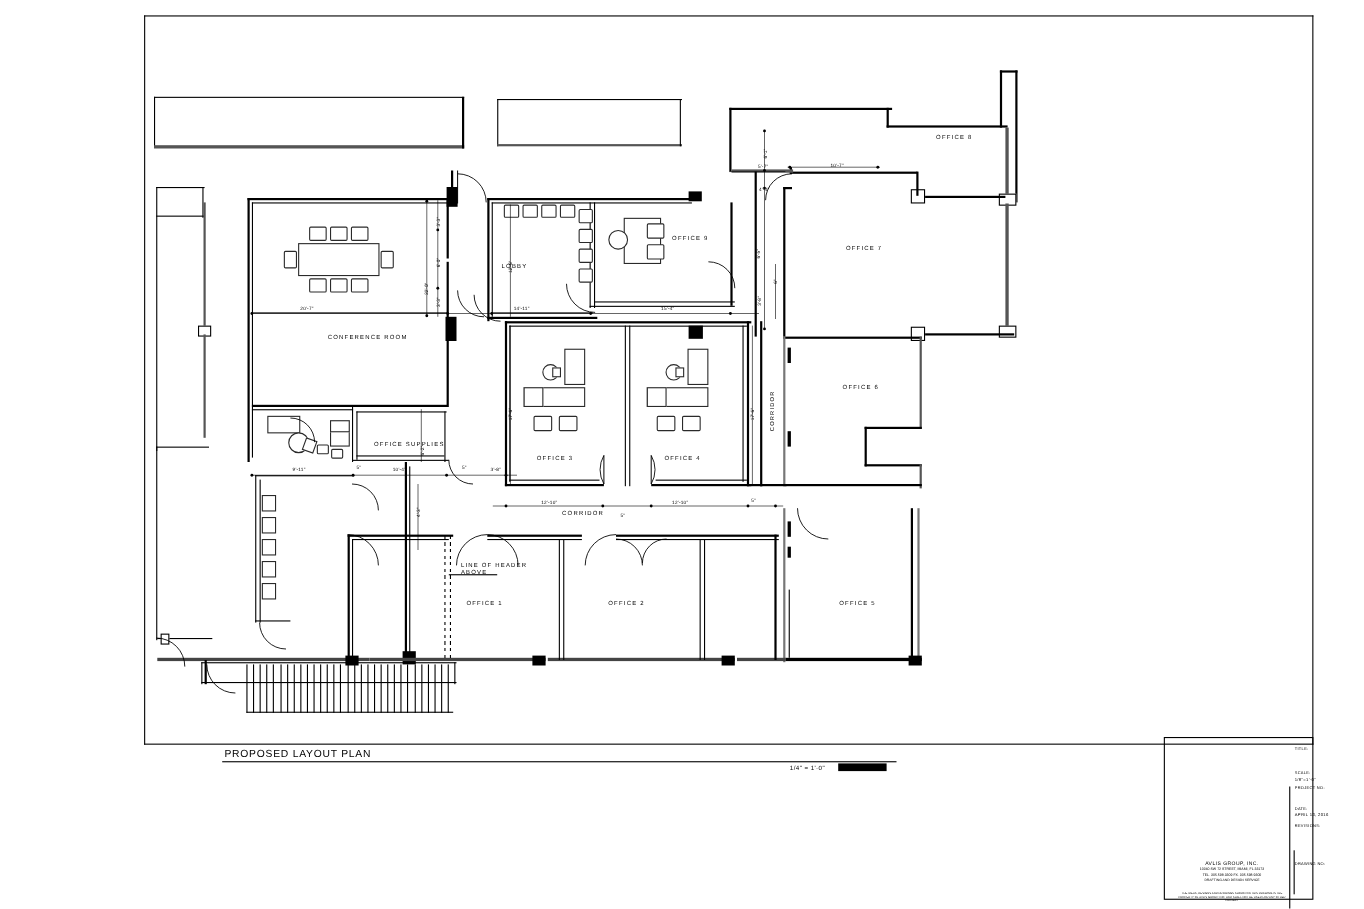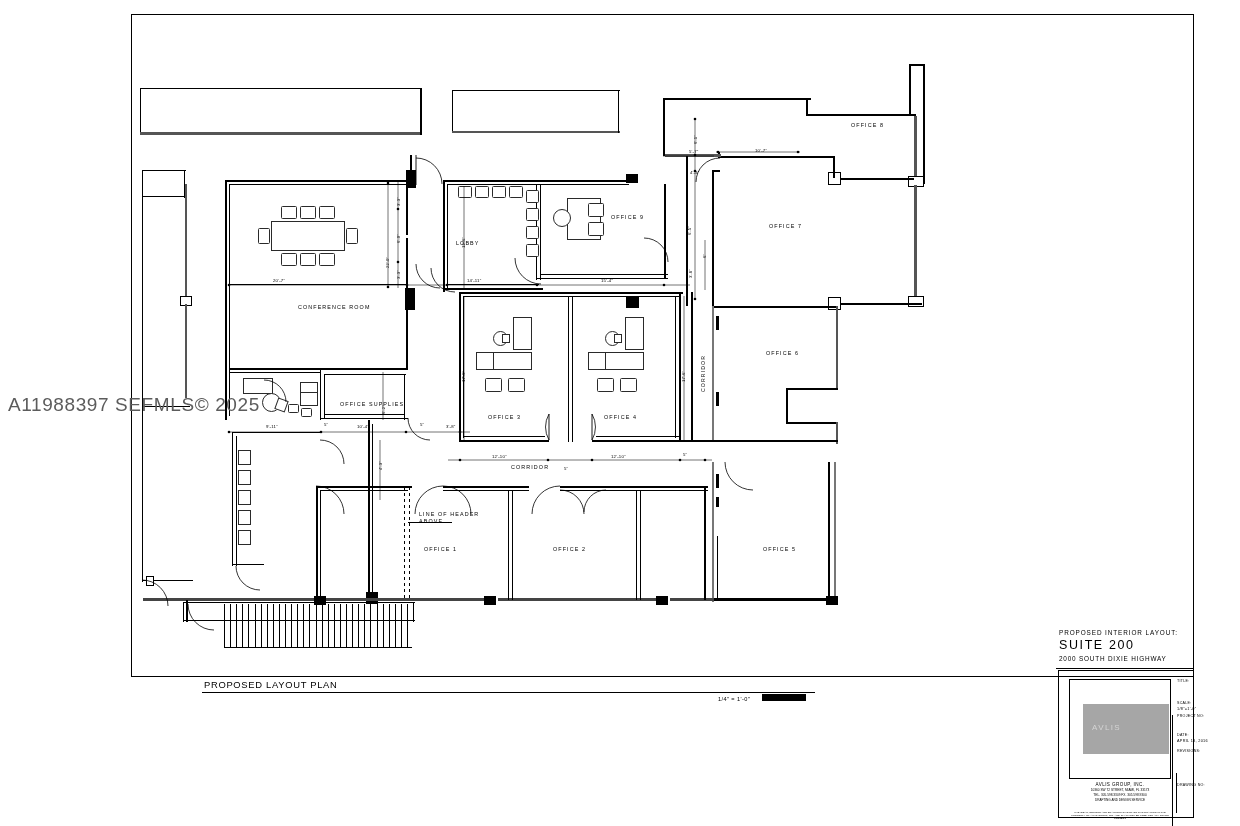--- a/index.html
+++ b/index.html
@@ -455,41 +455,31 @@
       <div class="dimv" style="left: 381px; top: 414px;">6'-2"</div>
       <div class="dimv" style="left: 378px; top: 470px;">4'-3"</div>
       <div class="dimv" style="left: 461px; top: 382px;">17'-6"</div>
       <div class="dimv" style="left: 681px; top: 382px;">17'-6"</div>
       <div class="dimv" style="left: 693px; top: 144px;">6'-1"</div>
       <div class="dimv" style="left: 687px; top: 235px;">6'-5"</div>
       <div class="dimv" style="left: 702px; top: 258px;">6"</div>
       <div class="dimv" style="left: 688px; top: 278px;">3'-8"</div>
     </div>
 
-  <div id="watermark">A11988397  SEFMLS© 2025</div>
 
   <div id="plantitle">PROPOSED LAYOUT PLAN</div>
   <div id="titlerule"></div>
   <div id="scaletxt">1/4" = 1'-0"</div>
   <div id="scalebar"></div>
 
   <div id="tb">
-    <div id="tbhead">
-      <div id="tb-l1">PROPOSED INTERIOR LAYOUT:</div>
-      <div id="tb-l2">SUITE 200</div>
-      <div id="tb-l3">2000 SOUTH DIXIE HIGHWAY</div>
-    </div>
 
     <div id="tbbody">
       <div id="tbvline"></div>
 
-      <div id="logobox">
-        <div id="logoimg"></div>
-        <div id="logotxt">AVLIS</div>
-      </div>
 
       <div id="co1">AVLIS GROUP, INC.</div>
       <div id="co2">10360 SW 72 STREET, MIAMI, FL 33173</div>
       <div id="co3">TEL. 305.598.3309 FX. 305.598.9300</div>
       <div id="co4">DRAFTING AND DESIGN SERVICE</div>
       <div id="disc">THE IDEAS, DESIGNS AND DRAWINGS SHOWN ON THIS DRAWING IS THE PROPERTY OF AVLIS GROUP, INC. AND SHALL NOT BE USED FOR ANY OTHER PROJECT</div>
 
       <div class="tbf" style="left:118px;top:8px;">TITLE:</div>
       <div class="tbv" style="left:118px;top:14px;"></div>
 

